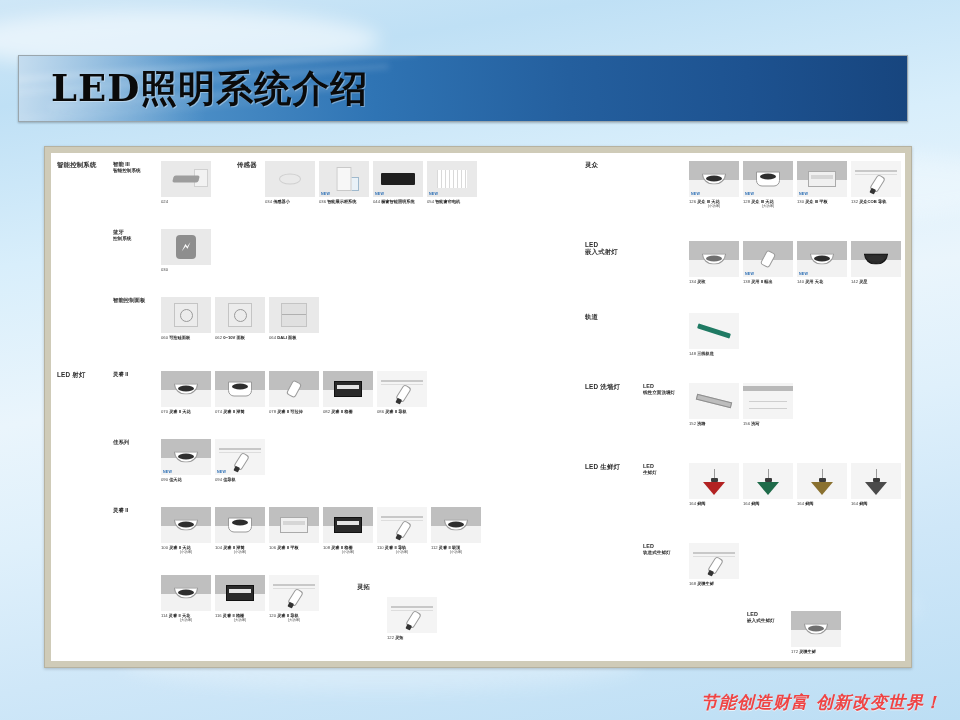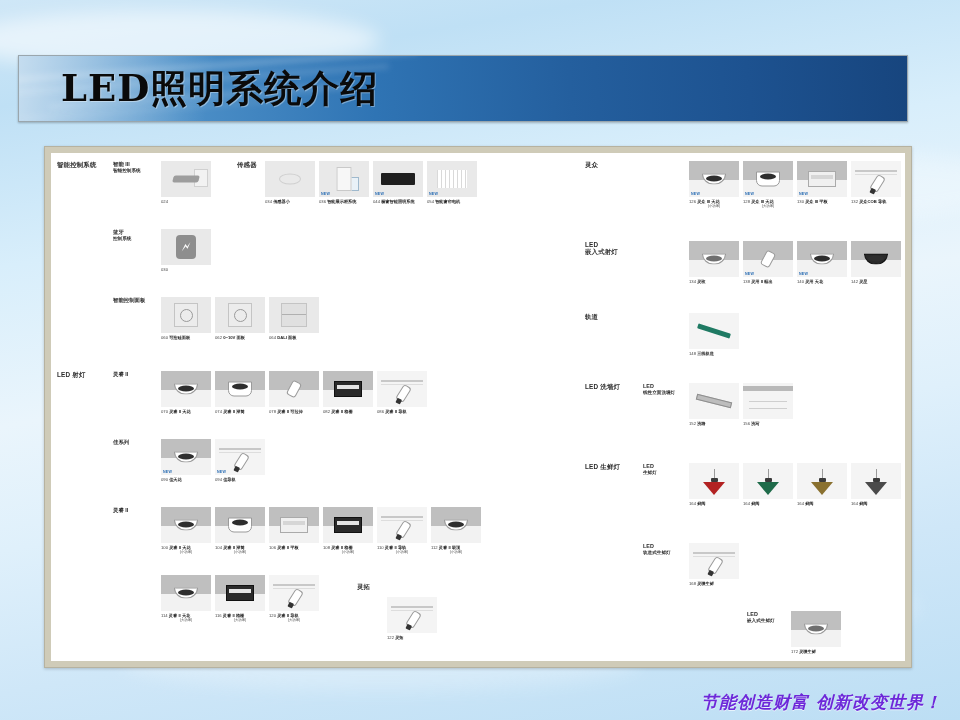--- a/index.html
+++ b/index.html
@@ -28,24 +28,23 @@
   }
   #title-banner .streak{position:absolute;background:rgba(255,255,255,.30);filter:blur(3px);transform:rotate(-4deg);}
   #title-banner .s1{left:-20px;top:8px;width:420px;height:4px;}
   #title-banner .s2{left:-10px;top:22px;width:380px;height:3px;opacity:.8;}
   #title-banner .s3{left:30px;top:38px;width:300px;height:5px;opacity:.6;}
   #title-banner .s4{left:0px;top:52px;width:260px;height:3px;opacity:.5;}
   #title-text{
     position:relative;z-index:2;
     font-family:"DejaVu Serif","Liberation Serif",serif;
     font-weight:bold;font-size:37px;color:#0a0a0a;
-    line-height:65px;padding-left:20px;letter-spacing:1px;
+    line-height:65px;padding-left:32px;letter-spacing:1px;
     text-shadow:1px 1px 0 rgba(255,255,255,.35);
     white-space:nowrap;
-    margin-left:22px;
   }
 
   
   #catalog-frame{
     position:absolute;left:44px;top:146px;width:868px;height:522px;
     background:#cfcbb8;
     border:1px solid #b6b2a0;
     padding:6px;box-sizing:border-box;
     box-shadow:0 1px 3px rgba(0,0,0,.2);
   }
@@ -104,21 +103,21 @@
   .pendant .cap{width:7px;height:4px;background:#3a3a3a;margin:0 auto;border-radius:1px;}
   .pendant .shade{width:0;height:0;border-left:11px solid transparent;border-right:11px solid transparent;border-top:13px solid #b22222;}
   .bt-box{width:20px;height:24px;background:#8e8e8e;border-radius:4px;position:relative;}
   .bt-box:after{content:"\1F5F2";position:absolute;left:0;right:0;top:3px;text-align:center;font-size:13px;color:#fff;line-height:18px;}
   .sensor{width:20px;height:9px;border:1px solid #cfcfcf;border-radius:50%;}
 
   
   #slogan{
     position:absolute;right:18px;bottom:6px;
     font-family:"DejaVu Serif","Liberation Serif",serif;
-    font-weight:bold;font-style:italic;font-size:17px;color:#6d28d9;
+    font-weight:bold;font-style:italic;font-size:17px;color:#ef4444;
     letter-spacing:1px;white-space:nowrap;
     text-shadow:0 1px 0 rgba(255,255,255,.6);
   }
 </style>
 </head>
 <body>
 
 <div class="cloud c1"></div>
 <div class="cloud c2"></div>
 <div class="cloud c3"></div>

